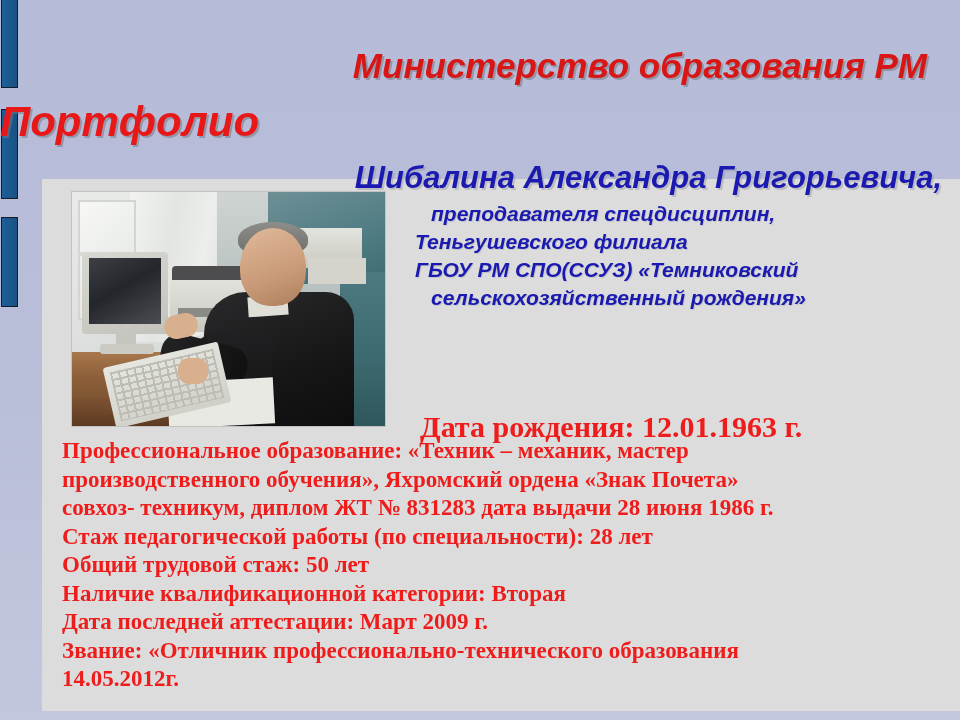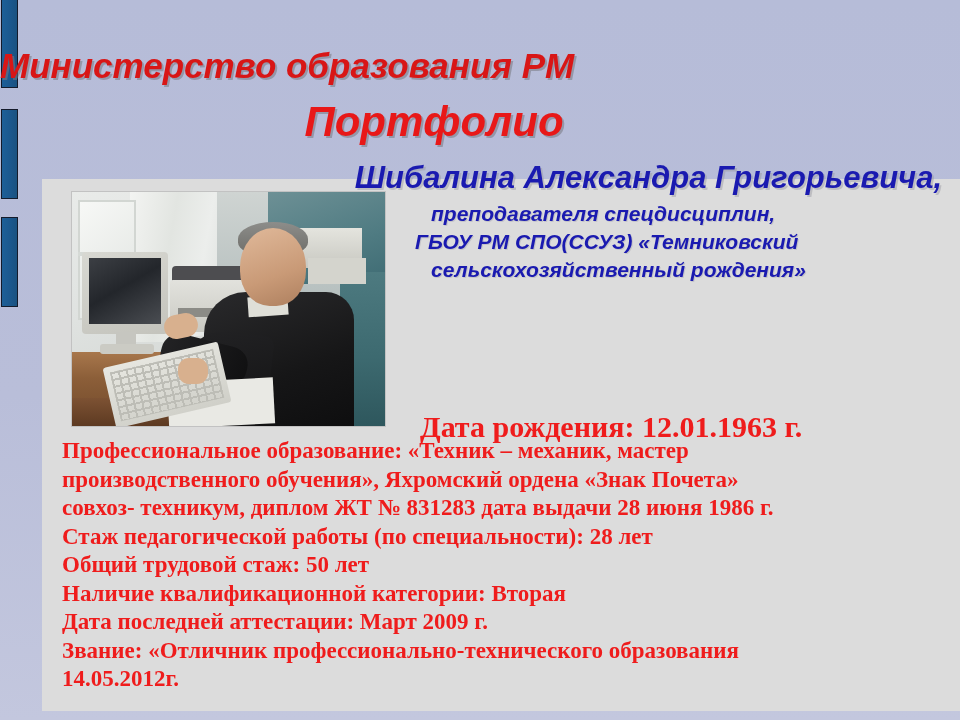--- a/index.html
+++ b/index.html
@@ -44,30 +44,29 @@
     position: absolute;
     margin: 0;
     font-style: italic;
     font-weight: bold;
     white-space: nowrap;
     letter-spacing: 0px;
   }
   #title-ministry {
     left: 0; right: 0;
     top: 46px;
-    text-align: left;
-    padding-right: 16px;
+    text-align: right;
+    padding-right: 33px;
     font-size: 35px;
     color: #d81616;
     text-shadow: 2px 2px 0 rgba(120,120,130,0.55);
   }
   #title-portfolio {
     left: 0; right: 0;
     top: 98px;
-    text-align: center;
     padding-right: 92px;
     font-size: 42px;
     color: #e81818;
     text-shadow: 2px 2px 0 rgba(120,120,130,0.55);
   }
   #title-person {
     left: 0; right: 0;
     top: 160px;
     text-align: right;
     padding-right: 18px;
@@ -223,20 +222,21 @@
     <div class="ph ph-arm"></div>
     <div class="ph ph-hand1"></div>
     <div class="ph ph-paper1"></div>
     <div class="ph ph-kbd"></div>
     <div class="ph ph-kbd-rows"></div>
     <div class="ph ph-hand2"></div>
   </div>
 
   <div id="desc-block">
     <div class="ln i1">преподавателя спецдисциплин,</div>
+    <div class="ln">Теньгушевского филиала</div>
     <div class="ln">ГБОУ РМ СПО(ССУЗ) «Темниковский</div>
     <div class="ln i1">сельскохозяйственный рождения»</div>
   </div>
 
   <div id="dob-line">Дата рождения: 12.01.1963 г.</div>
 
   <div id="body-text">
     <div class="ln">Профессиональное образование: «Техник – механик, мастер</div>
     <div class="ln">производственного обучения», Яхромский ордена  «Знак Почета»</div>
     <div class="ln">совхоз- техникум, диплом ЖТ № 831283 дата выдачи 28 июня 1986 г.</div>

